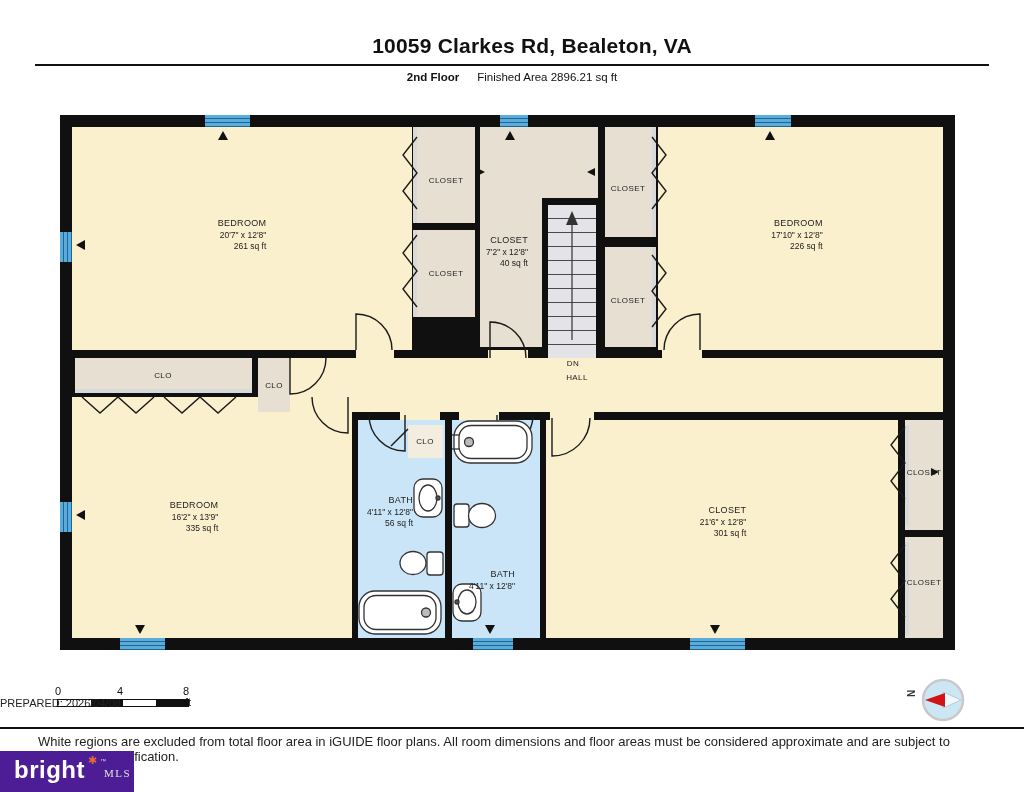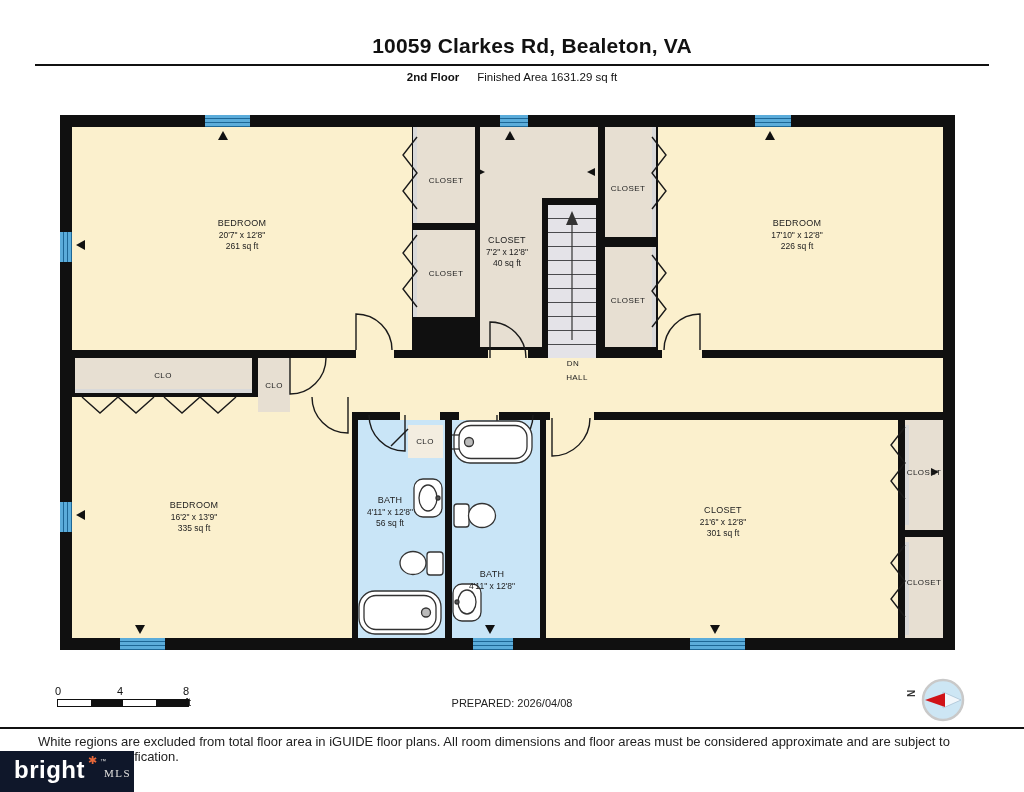--- a/index.html
+++ b/index.html
@@ -20,57 +20,57 @@
   .tan   { background:#E7DFD2; }
   .blue  { background:#C9E5F7; }
   .lite  { background:#F3EDE0; }
   .stairs { position:absolute; background:repeating-linear-gradient(to bottom,#E4E3E8 0 12.6px,#4a4a4e 12.6px 14px); }
   .track { position:absolute; background:#D9D9D9; }
   .gap-cream { position:absolute; background:#FBF0CD; }
   .window-h { position:absolute; height:12px;
     background:repeating-linear-gradient(to bottom,#5BACDA 0 2.6px,#1D6796 2.6px 4.1px); }
   .window-v { position:absolute; width:12px;
     background:repeating-linear-gradient(to right,#5BACDA 0 2.6px,#1D6796 2.6px 4.1px); }
-  .rlabel { position:absolute; transform:translate(-50%,-50%); text-align:center;
+  .rlabel { position:absolute; transform:translate(-50%,-50%); text-align:right;
             font-size:8.5px; line-height:1.3; color:#222; white-space:nowrap; }
   .rlabel .nm { font-size:9px; letter-spacing:.3px; }
   .rlabel span { display:block; }
   .slabel { position:absolute; transform:translate(-50%,-50%); font-size:8px;
             letter-spacing:.4px; color:#222; white-space:nowrap; }
   .overlay { position:absolute; left:0; top:0; pointer-events:none; }
   
   .scale { position:absolute; left:55px; top:685px; width:220px; height:30px; font-size:11px; }
   .scale .tick { position:absolute; top:0; }
   .scale .bar { position:absolute; left:2px; top:14px; width:132px; height:8px;
                 border:1px solid #111; display:flex; }
   .scale .bar span { height:100%; width:33px; }
   .seg-w { background:#fff; } .seg-b { background:#111; }
   .scale .unit { position:absolute; left:130px; top:11px; }
-  .prepared { position:absolute; top:697px; left:0; width:1024px; text-align:center;
+  .prepared { position:absolute; top:697px; left:0; width:1024px; 
               font-size:11px; color:#222; }
   .compass { position:absolute; left:910px; top:672px; width:62px; height:56px; }
   .compass .nlab { position:absolute; left:-2px; top:16px; font-size:10px; font-weight:bold;
                    transform:rotate(-90deg); color:#333; }
   .rule2 { position:absolute; left:0; top:727px; width:1024px; height:2px; background:#111; }
   .disclaimer { position:absolute; left:38px; top:734px; width:960px; font-size:13px; color:#222; }
-  .logo { position:absolute; left:0; top:751px; width:134px; height:41px; background:#0f172a; }
+  .logo { position:absolute; left:0; top:751px; width:134px; height:41px; background:#4c1d95; }
   .logo .brand { position:absolute; left:14px; top:5px; color:#fff; font-size:24px;
                  font-weight:bold; letter-spacing:.5px; }
   .logo .star { position:absolute; left:88px; top:3px; color:#E8683A; font-size:11px; }
   .logo .tm { position:absolute; left:100px; top:7px; color:#ddd; font-size:6px; }
   .logo .suffix { position:absolute; left:104px; top:16px; color:#E2E1DE; font-size:11px;
                   letter-spacing:1.5px;font-family:Liberation Serif, serif; }
 </style>
 </head>
 <body>
 
 <div class="title">10059 Clarkes Rd, Bealeton, VA</div>
 <div class="rule1"></div>
 <div class="subtitle">
-  <span class="floor">2nd Floor</span><span>Finished Area 1631.29 sq ft</span>
+  <span class="floor">2nd Floor</span><span>Finished Area 2896.21 sq ft</span>
 </div>
 
 <div class="plan">
 
   <div class="room cream" style="left:12px;top:12px;width:340px;height:223px"></div>
   <div class="room tan" style="left:357px;top:12px;width:58px;height:96px"></div>
   <div class="room tan" style="left:357px;top:115px;width:58px;height:87px"></div>
   <div class="room tan" style="left:420px;top:12px;width:118px;height:71px"></div>
   <div class="room tan" style="left:420px;top:12px;width:62px;height:220px"></div>
   <div class="stairs" style="left:488px;top:90px;width:48px;height:153px"></div>

